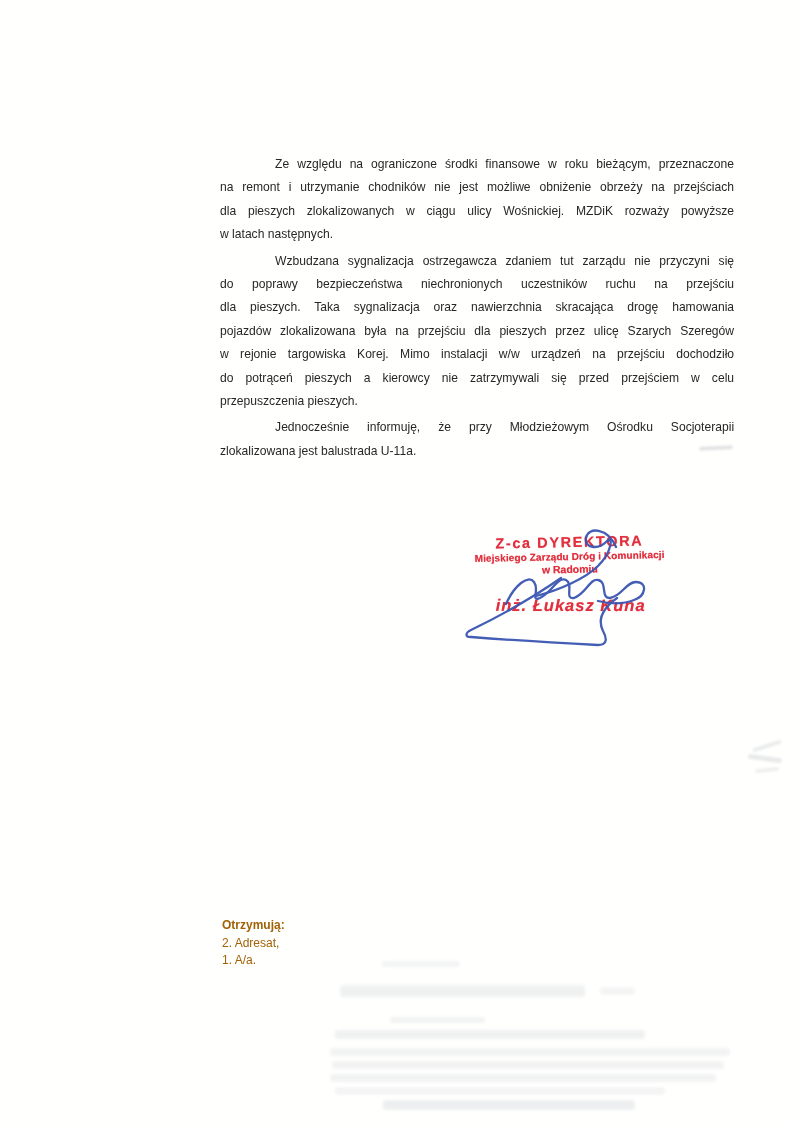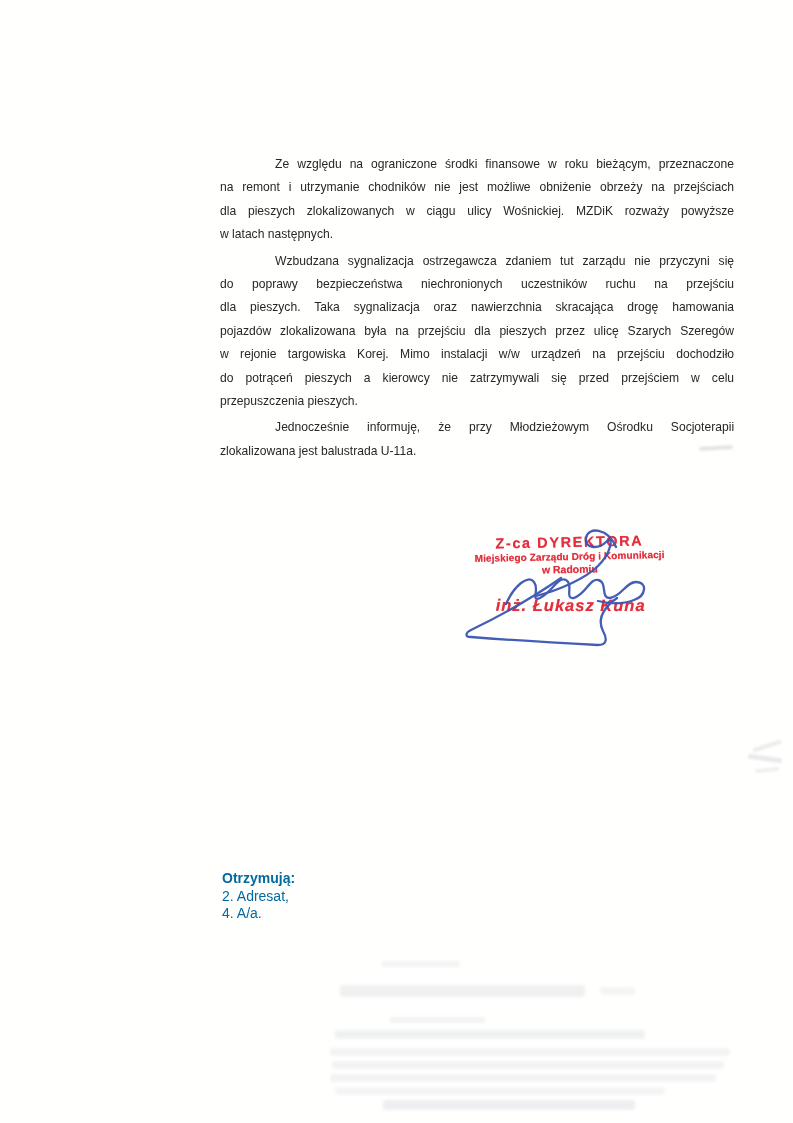--- a/index.html
+++ b/index.html
@@ -37,21 +37,21 @@
   }
 
   
   .signature-svg{position:absolute;left:440px;top:520px;width:230px;height:135px;}
 
   
   .ghost{position:absolute;background:#8d949c;filter:blur(1.6px);border-radius:3px;}
   .smudge{position:absolute;background:#9aa0a6;filter:blur(1px);border-radius:2px;}
 
   
-  .distribution{position:absolute;left:222px;top:870px;color:#0369a1;font-size:14px;line-height:17.5px;}
+  .distribution{position:absolute;left:222px;top:917px;color:#a16207;font-size:12px;line-height:17.5px;}
   .distribution .head{font-weight:700;}
 </style>
 </head>
 <body>
 
 <div class="page">
 
   <div class="body-text">
     <div class="para">
       <div class="ln ind">Ze względu na ograniczone środki finansowe w roku bieżącym, przeznaczone</div>
@@ -89,21 +89,21 @@
     <path d="M121 58 C95 76,60 96,31 110 C25 113,25 117,31 117 C70 120,120 123,158 125 C166 125,168 120,163 111 C156 97,166 86,177 78"></path>
   </svg>
 
   <div class="smudge" style="left:752px;top:744px;width:30px;height:4px;opacity:.2;transform:rotate(-18deg);"></div>
   <div class="smudge" style="left:748px;top:756px;width:34px;height:5px;opacity:.22;transform:rotate(8deg);"></div>
   <div class="smudge" style="left:755px;top:768px;width:24px;height:4px;opacity:.16;transform:rotate(-6deg);"></div>
 
   <div class="distribution">
     <div class="head">Otrzymują:</div>
     <div>2. Adresat,</div>
-    <div>4. A/a.</div>
+    <div>1. A/a.</div>
   </div>
 
   <div class="ghost" style="left:382px;top:961px;width:78px;height:6px;opacity:.10;"></div>
   <div class="ghost" style="left:340px;top:985px;width:245px;height:12px;opacity:.13;"></div>
   <div class="ghost" style="left:600px;top:987px;width:35px;height:8px;opacity:.09;"></div>
   <div class="ghost" style="left:390px;top:1017px;width:95px;height:6px;opacity:.11;"></div>
   <div class="ghost" style="left:335px;top:1030px;width:310px;height:9px;opacity:.13;"></div>
   <div class="ghost" style="left:330px;top:1048px;width:400px;height:8px;opacity:.11;"></div>
   <div class="ghost" style="left:332px;top:1061px;width:392px;height:8px;opacity:.11;"></div>
   <div class="ghost" style="left:330px;top:1074px;width:386px;height:8px;opacity:.11;"></div>

